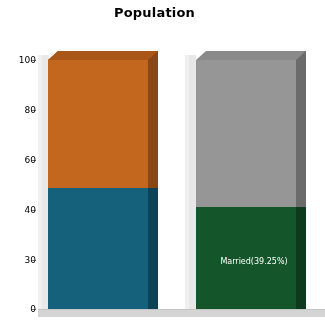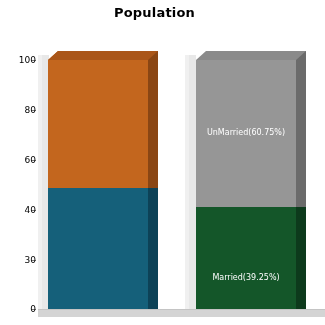--- a/index.html
+++ b/index.html
@@ -147,22 +147,21 @@
                 clip-path: polygon(0 100%, 10px 0, 110px 0, 100px 100%);"></div>
     <div class="seg-front" style="top:60px; width:100px; height:128px; background:#c3661e;"></div>
     <div class="seg-label" style="top:119px;"></div>
   </div>
 
   <div class="bar-group" style="left:196px; top:0; width:100px; height:325px;">
 
     <div style="position:absolute; left:100px; top:207px; width:10px; height:102px; background:#0d3a1c;"></div>
     <div style="position:absolute; left:100px; top:198px; width:0; height:0; border-left:10px solid #0d3a1c; border-top:9px solid transparent;"></div>
     <div class="seg-front" style="top:207px; width:100px; height:102px; background:#145629;"></div>
-    <div class="seg-label" style="top:273px;">Married(39.25%)</div>
+    <div class="seg-label" style="top:257px;padding-left:8px;">Married(39.25%)</div>
 
     <div style="position:absolute; left:100px; top:51px; width:10px; height:156px; background:#6b6b6b;"></div>
     <div style="position:absolute; left:0; top:51px; width:110px; height:9px; background:#8a8a8a;
                 clip-path: polygon(0 100%, 10px 0, 110px 0, 100px 100%);"></div>
     <div class="seg-front" style="top:60px; width:100px; height:147px; background:#969696;"></div>
-    <div class="seg-label" style="top:128px;">UnMarried(60.75%)</div>
   </div>
 
 </div>
 
 </body></html>

